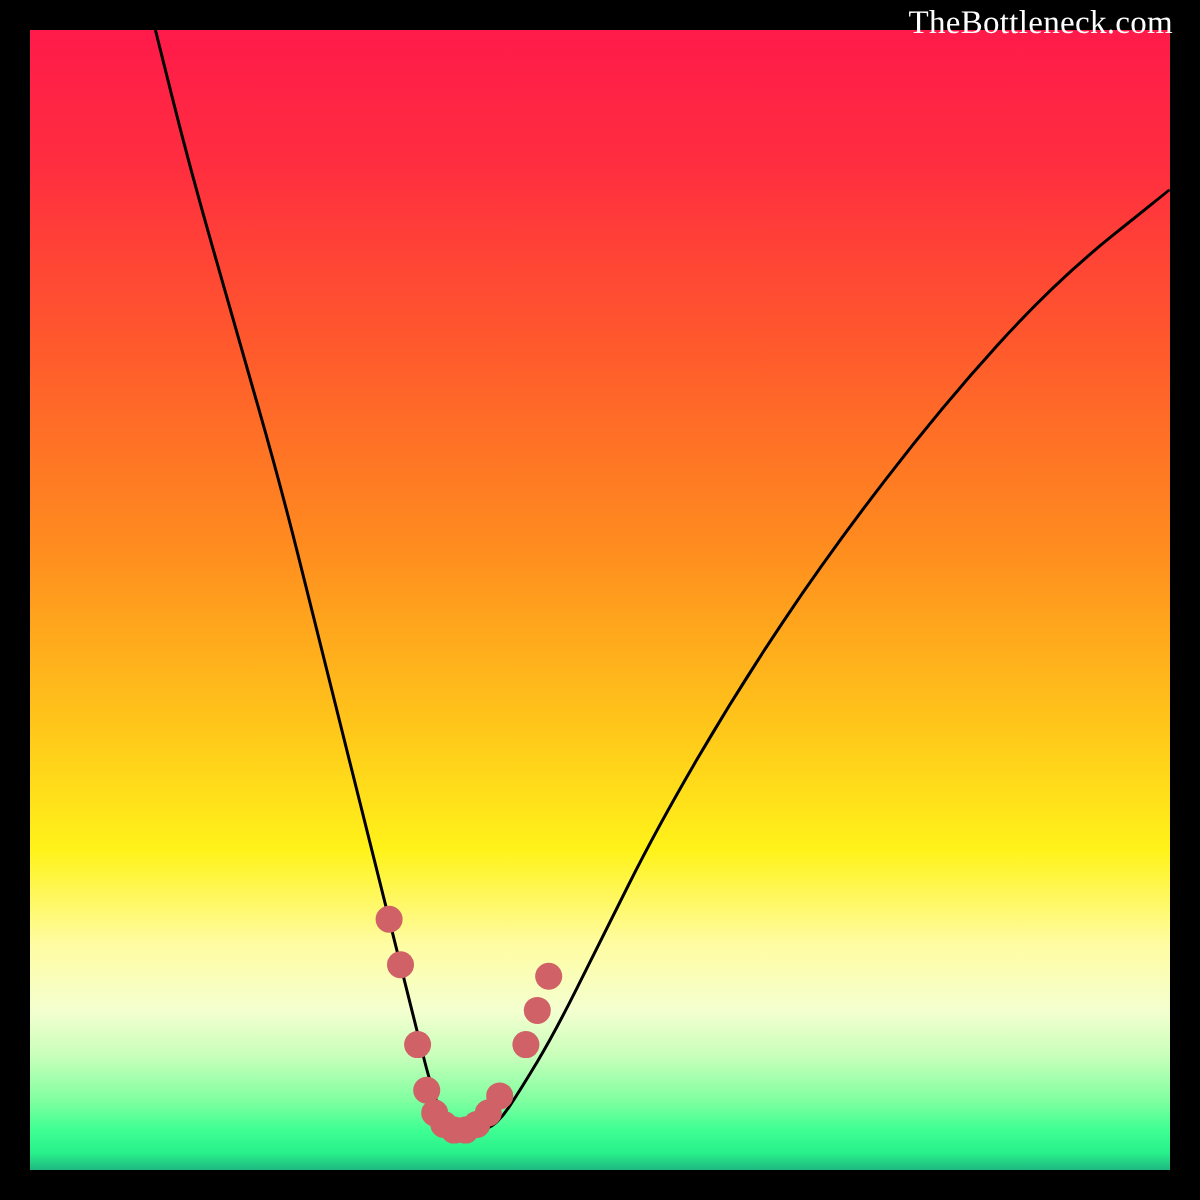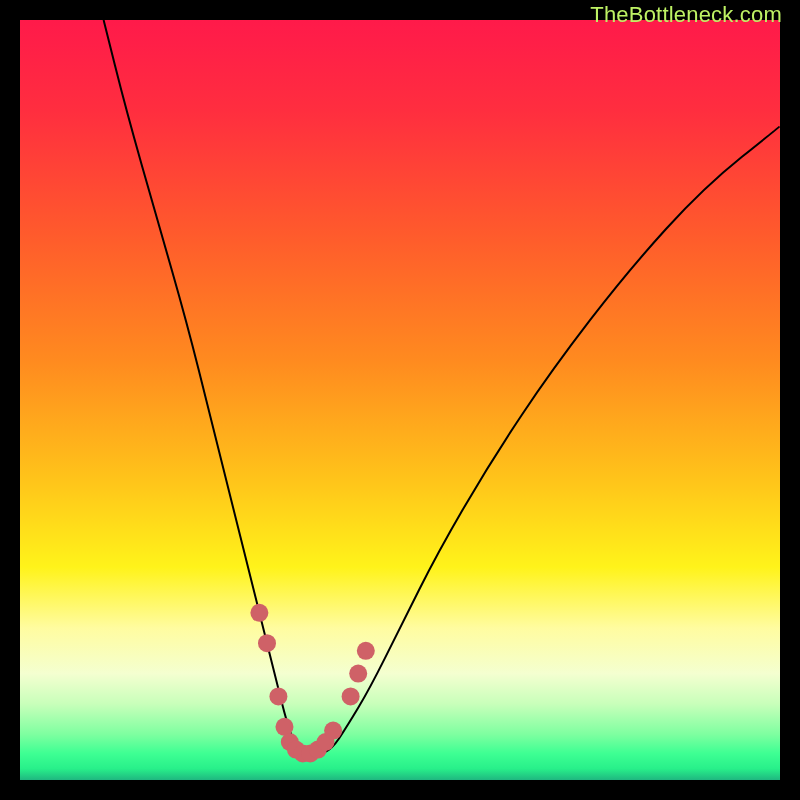--- a/index.html
+++ b/index.html
@@ -23,24 +23,24 @@
     left: 20px;
     top: 20px;
     width: 760px;
     height: 760px;
     overflow: hidden;
   }
   .watermark {
     position: absolute;
     top: 2px;
     right: 18px;
-    font-family: Liberation Sans, sans-serif;
+    font-family: Liberation Serif, serif;
     font-size: 22px;
     font-weight: 500;
-    color: #bef264;
+    color: #ffffff;
     letter-spacing: 0.2px;
   }
   svg { display: block; }
 </style>
 </head>
 <body>
 
 <div class="frame">
   <div class="plot">
     <svg id="chart-svg" width="760" height="760" viewBox="0 0 760 760">

